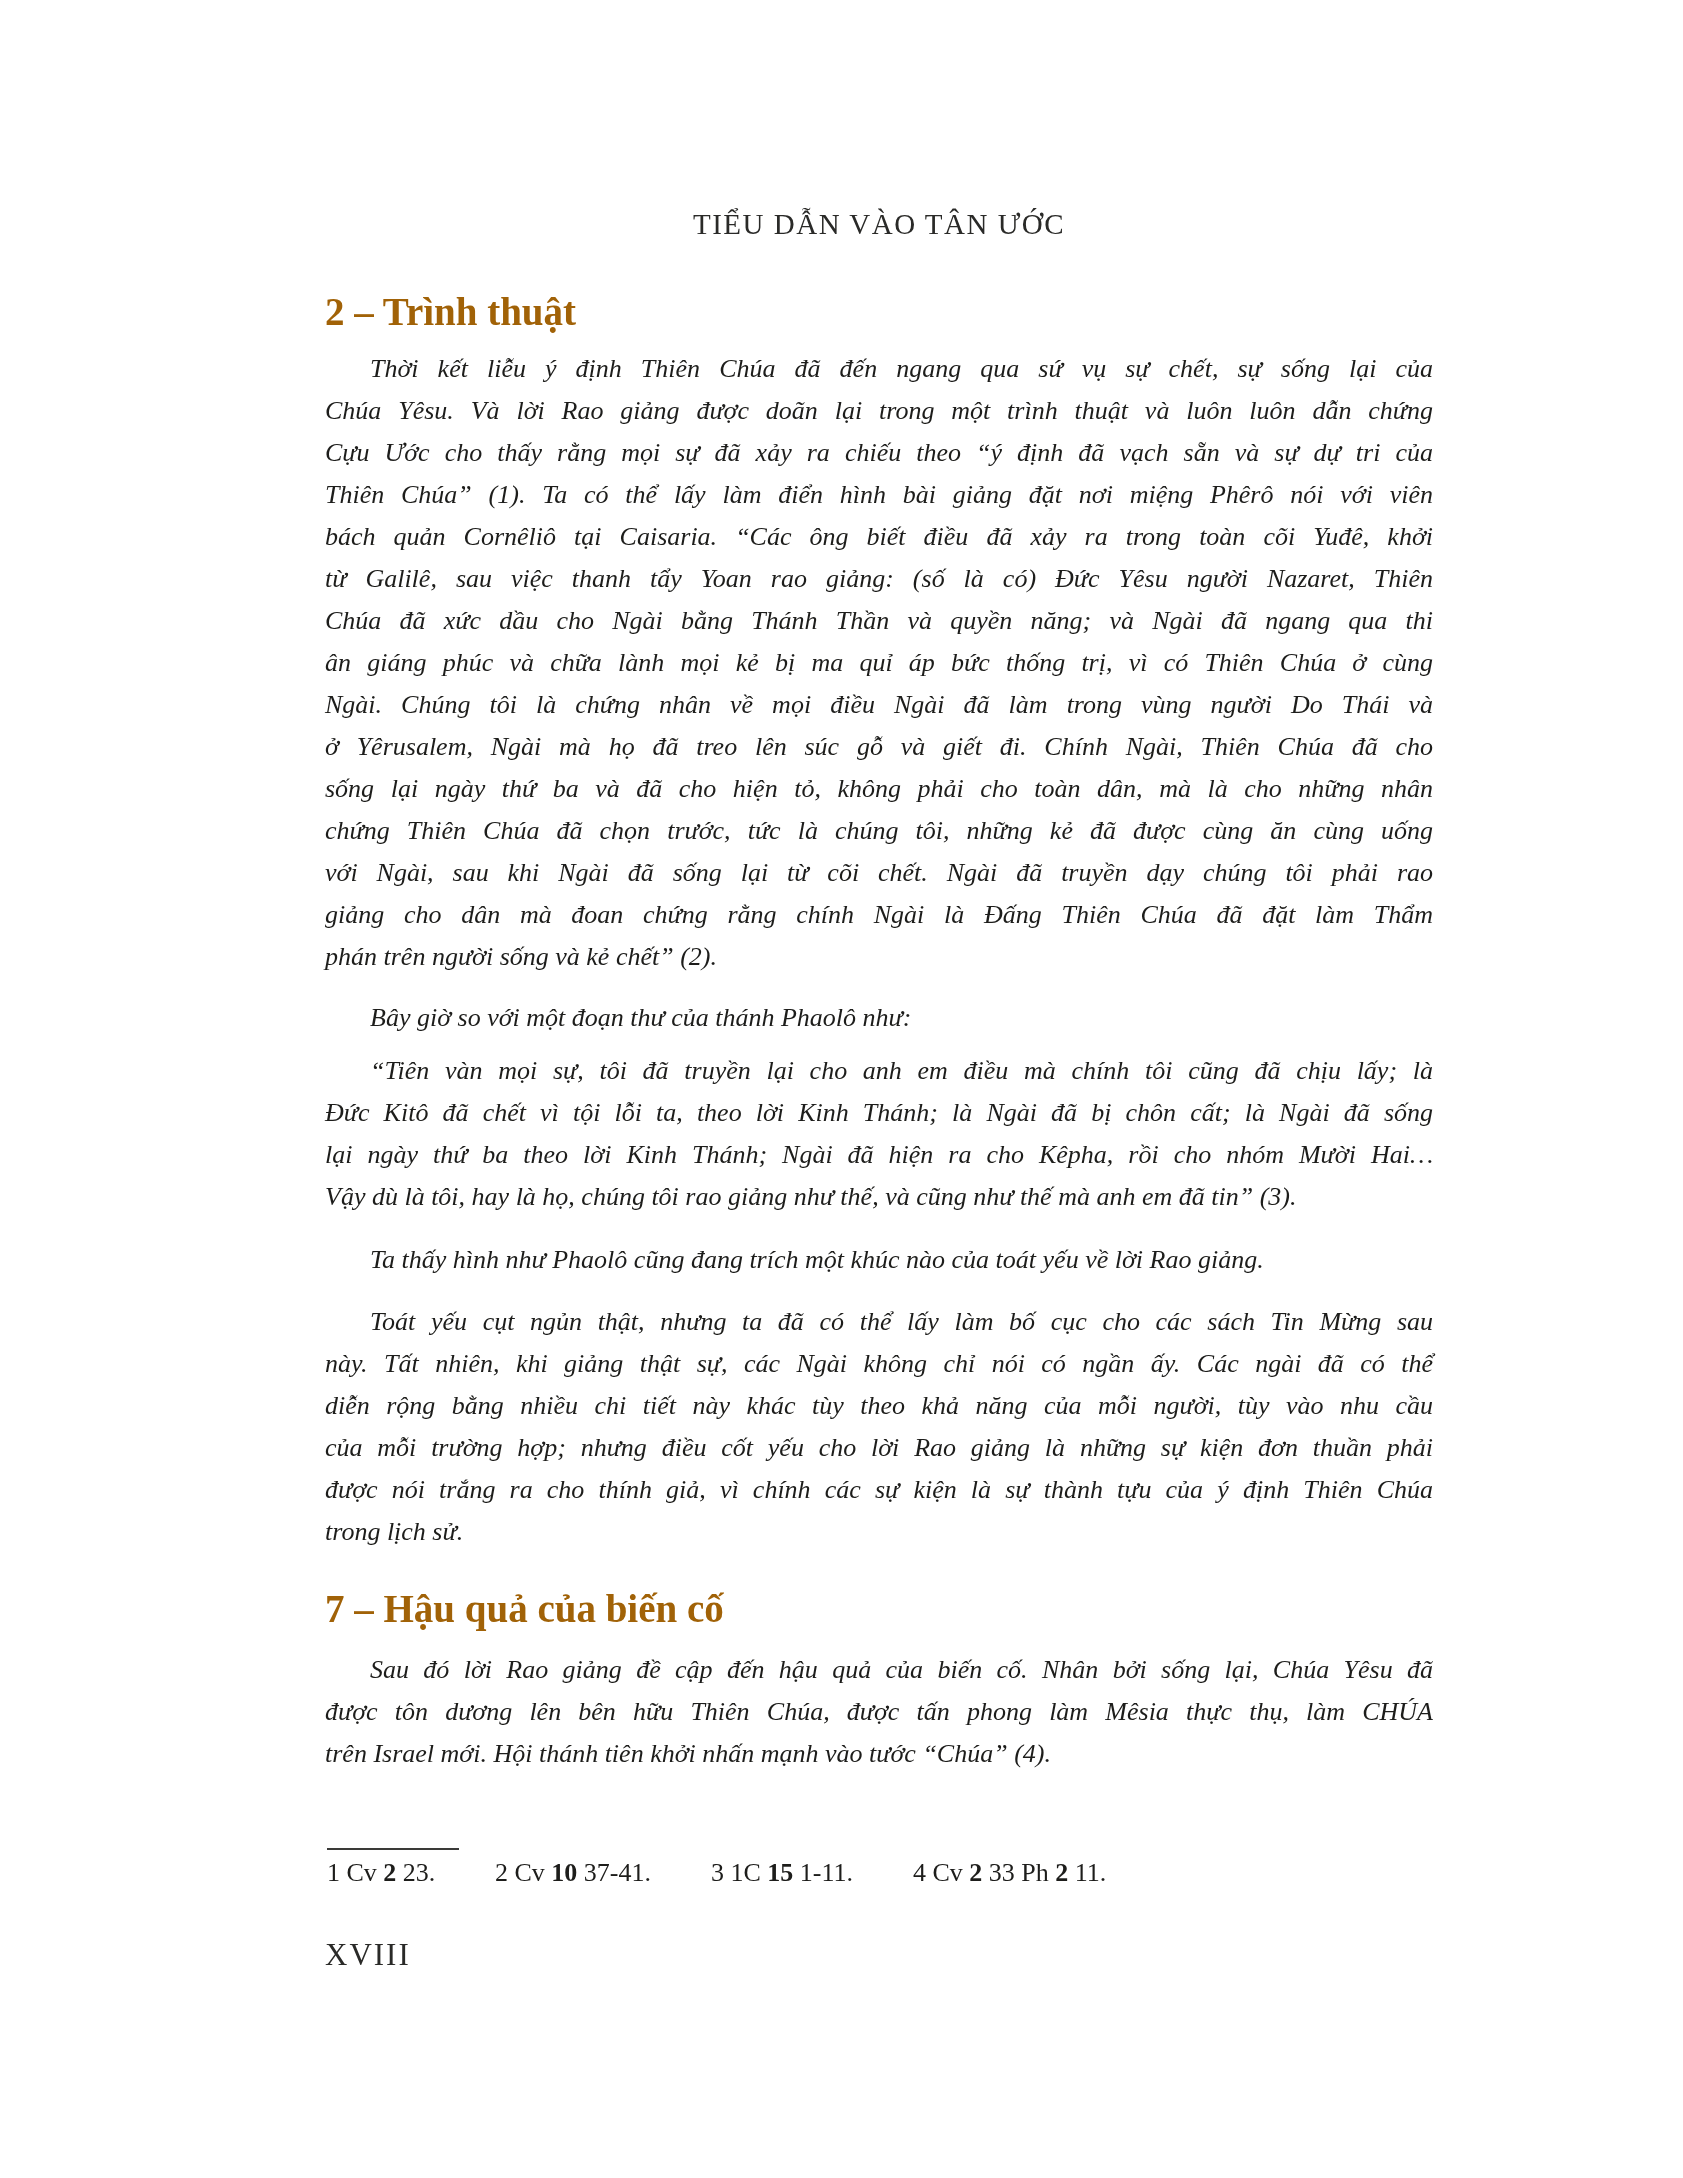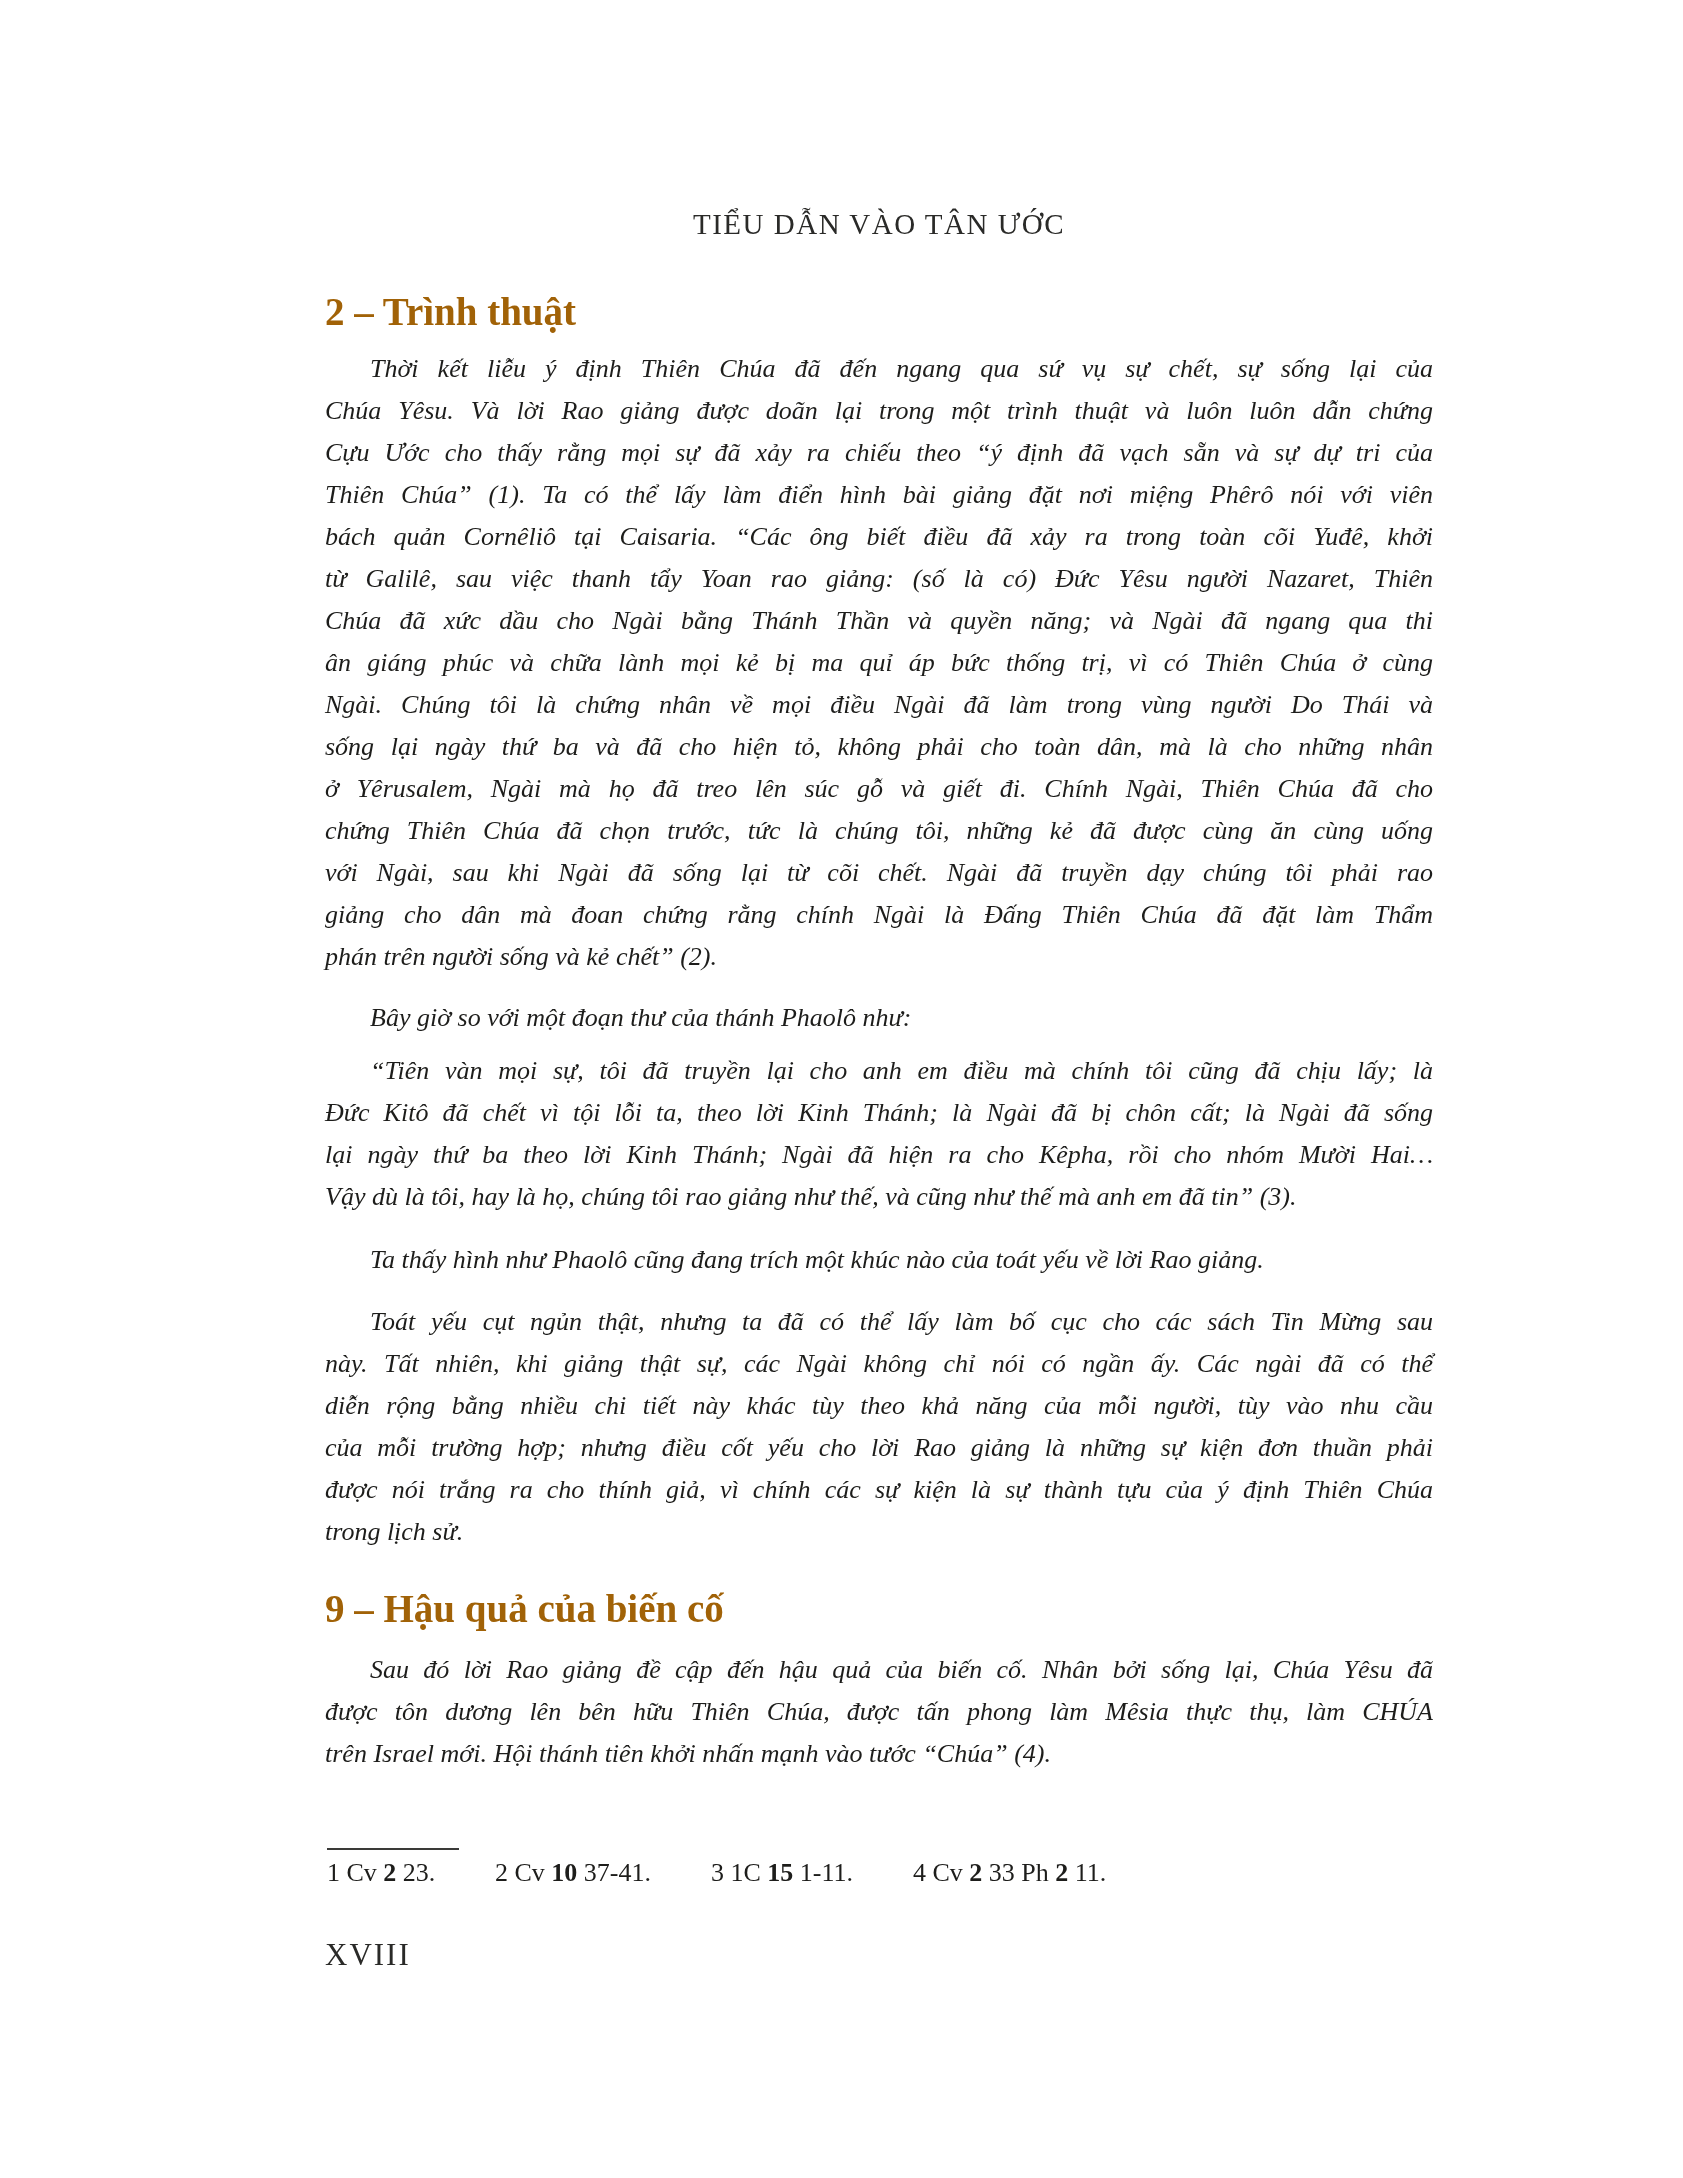--- a/index.html
+++ b/index.html
@@ -57,22 +57,22 @@
   <div class="col body-par p1">
       <div class="tline first fill">Thời kết liễu ý định Thiên Chúa đã đến ngang qua sứ vụ sự chết, sự sống lại của</div>
       <div class="tline fill">Chúa Yêsu. Và lời Rao giảng được doãn lại trong một trình thuật và luôn luôn dẫn chứng</div>
       <div class="tline fill">Cựu Ước cho thấy rằng mọi sự đã xảy ra chiếu theo “ý định đã vạch sẵn và sự dự tri của</div>
       <div class="tline fill">Thiên Chúa” (1). Ta có thể lấy làm điển hình bài giảng đặt nơi miệng Phêrô nói với viên</div>
       <div class="tline fill">bách quản Cornêliô tại Caisaria. “Các ông biết điều đã xảy ra trong toàn cõi Yuđê, khởi</div>
       <div class="tline fill">từ Galilê, sau việc thanh tẩy Yoan rao giảng: (số là có) Đức Yêsu người Nazaret, Thiên</div>
       <div class="tline fill">Chúa đã xức dầu cho Ngài bằng Thánh Thần và quyền năng; và Ngài đã ngang qua thi</div>
       <div class="tline fill">ân giáng phúc và chữa lành mọi kẻ bị ma quỉ áp bức thống trị, vì có Thiên Chúa ở cùng</div>
       <div class="tline fill">Ngài. Chúng tôi là chứng nhân về mọi điều Ngài đã làm trong vùng người Do Thái và</div>
+      <div class="tline fill">ở Yêrusalem, Ngài mà họ đã treo lên súc gỗ và giết đi. Chính Ngài, Thiên Chúa đã cho</div>
       <div class="tline fill">sống lại ngày thứ ba và đã cho hiện tỏ, không phải cho toàn dân, mà là cho những nhân</div>
-      <div class="tline fill">ở Yêrusalem, Ngài mà họ đã treo lên súc gỗ và giết đi. Chính Ngài, Thiên Chúa đã cho</div>
       <div class="tline fill">chứng Thiên Chúa đã chọn trước, tức là chúng tôi, những kẻ đã được cùng ăn cùng uống</div>
       <div class="tline fill">với Ngài, sau khi Ngài đã sống lại từ cõi chết. Ngài đã truyền dạy chúng tôi phải rao</div>
       <div class="tline fill">giảng cho dân mà đoan chứng rằng chính Ngài là Đấng Thiên Chúa đã đặt làm Thẩm</div>
       <div class="tline">phán trên người sống và kẻ chết” (2).</div>
     </div>
 
   <div class="col body-par p2">
       <div class="tline first">Bây giờ so với một đoạn thư của thánh Phaolô như:</div>
     </div>
 
@@ -89,21 +89,21 @@
 
   <div class="col body-par p5">
       <div class="tline first fill">Toát yếu cụt ngủn thật, nhưng ta đã có thể lấy làm bố cục cho các sách Tin Mừng sau</div>
       <div class="tline fill">này. Tất nhiên, khi giảng thật sự, các Ngài không chỉ nói có ngần ấy. Các ngài đã có thể</div>
       <div class="tline fill">diễn rộng bằng nhiều chi tiết này khác tùy theo khả năng của mỗi người, tùy vào nhu cầu</div>
       <div class="tline fill">của mỗi trường hợp; nhưng điều cốt yếu cho lời Rao giảng là những sự kiện đơn thuần phải</div>
       <div class="tline fill">được nói trắng ra cho thính giả, vì chính các sự kiện là sự thành tựu của ý định Thiên Chúa</div>
       <div class="tline">trong lịch sử.</div>
     </div>
 
-  <div class="col section-heading h3">9 – Hậu quả của biến cố</div>
+  <div class="col section-heading h3">7 – Hậu quả của biến cố</div>
 
   <div class="col body-par p6">
       <div class="tline first fill">Sau đó lời Rao giảng đề cập đến hậu quả của biến cố. Nhân bởi sống lại, Chúa Yêsu đã</div>
       <div class="tline fill">được tôn dương lên bên hữu Thiên Chúa, được tấn phong làm Mêsia thực thụ, làm CHÚA</div>
       <div class="tline">trên Israel mới. Hội thánh tiên khởi nhấn mạnh vào tước “Chúa” (4).</div>
     </div>
 
   <div class="footnote-rule"></div>
 
   <div class="col footnotes">

